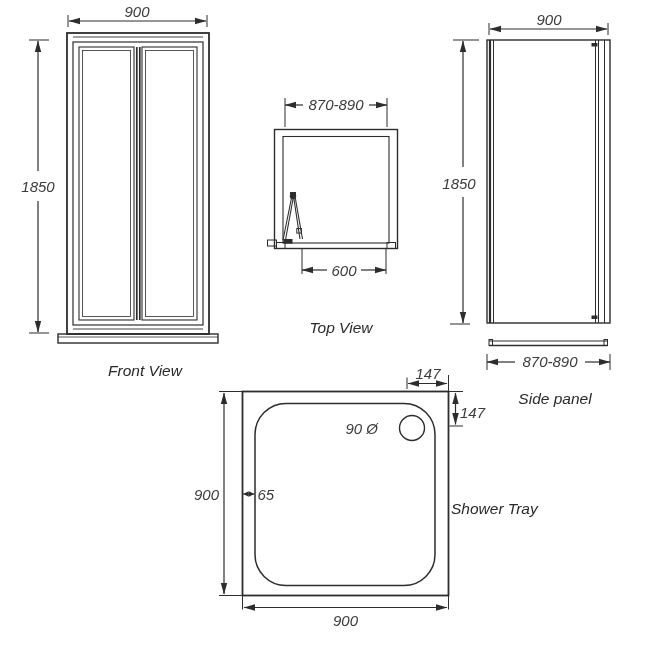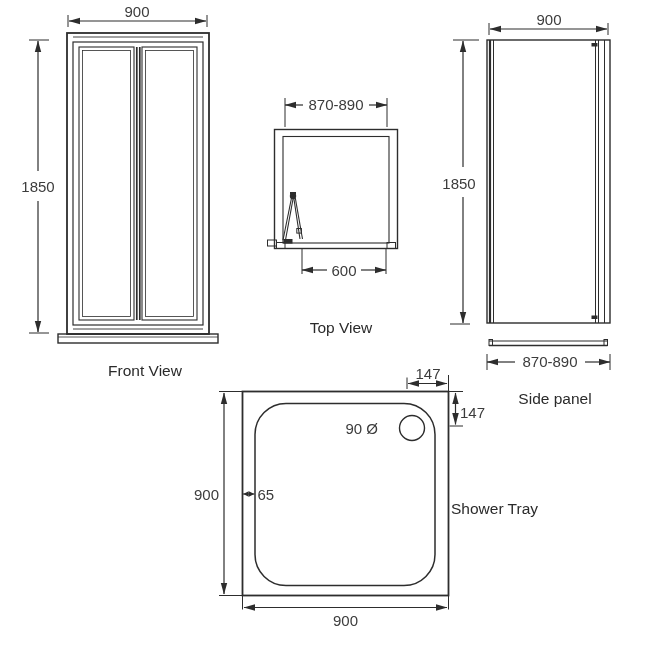--- a/index.html
+++ b/index.html
@@ -1,16 +1,16 @@
 <!DOCTYPE html>
 <html><head>
 <meta charset="utf-8">
 <style>
   html,body{margin:0;padding:0;background:#ffffff;}
-  .canvas{position:relative;width:650px;height:650px;background:#ffffff;overflow:hidden;}
+  .canvas{position:relative;width:650px;height:650px;background:#ffffff;overflow:hidden;font-style:italic;}
   svg{display:block;}
   svg text{
     font-family:"Liberation Sans","DejaVu Sans",sans-serif;
     font-size:15px;
     fill:#3c3c3c;
   }
   svg text.view-label{
     font-size:15.5px;
     fill:#2a2a2a;
   }

